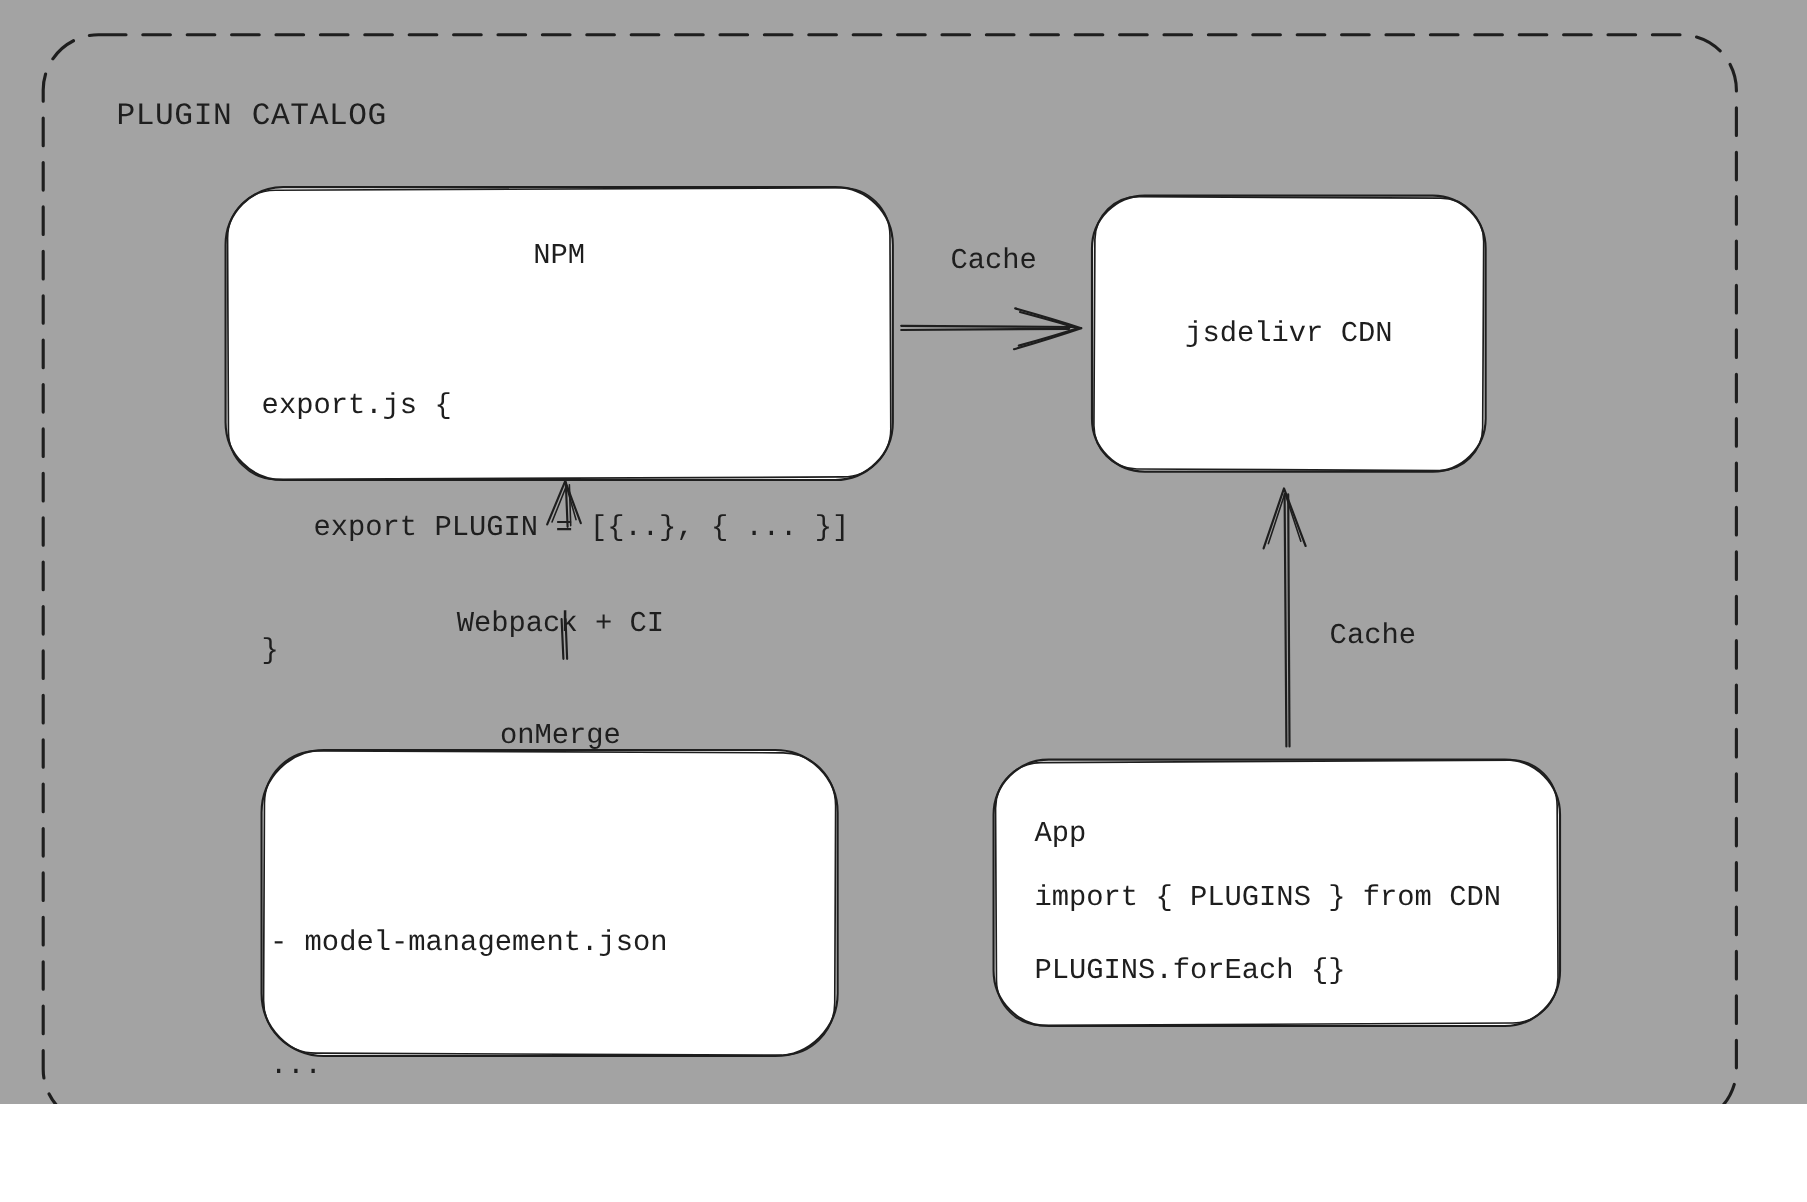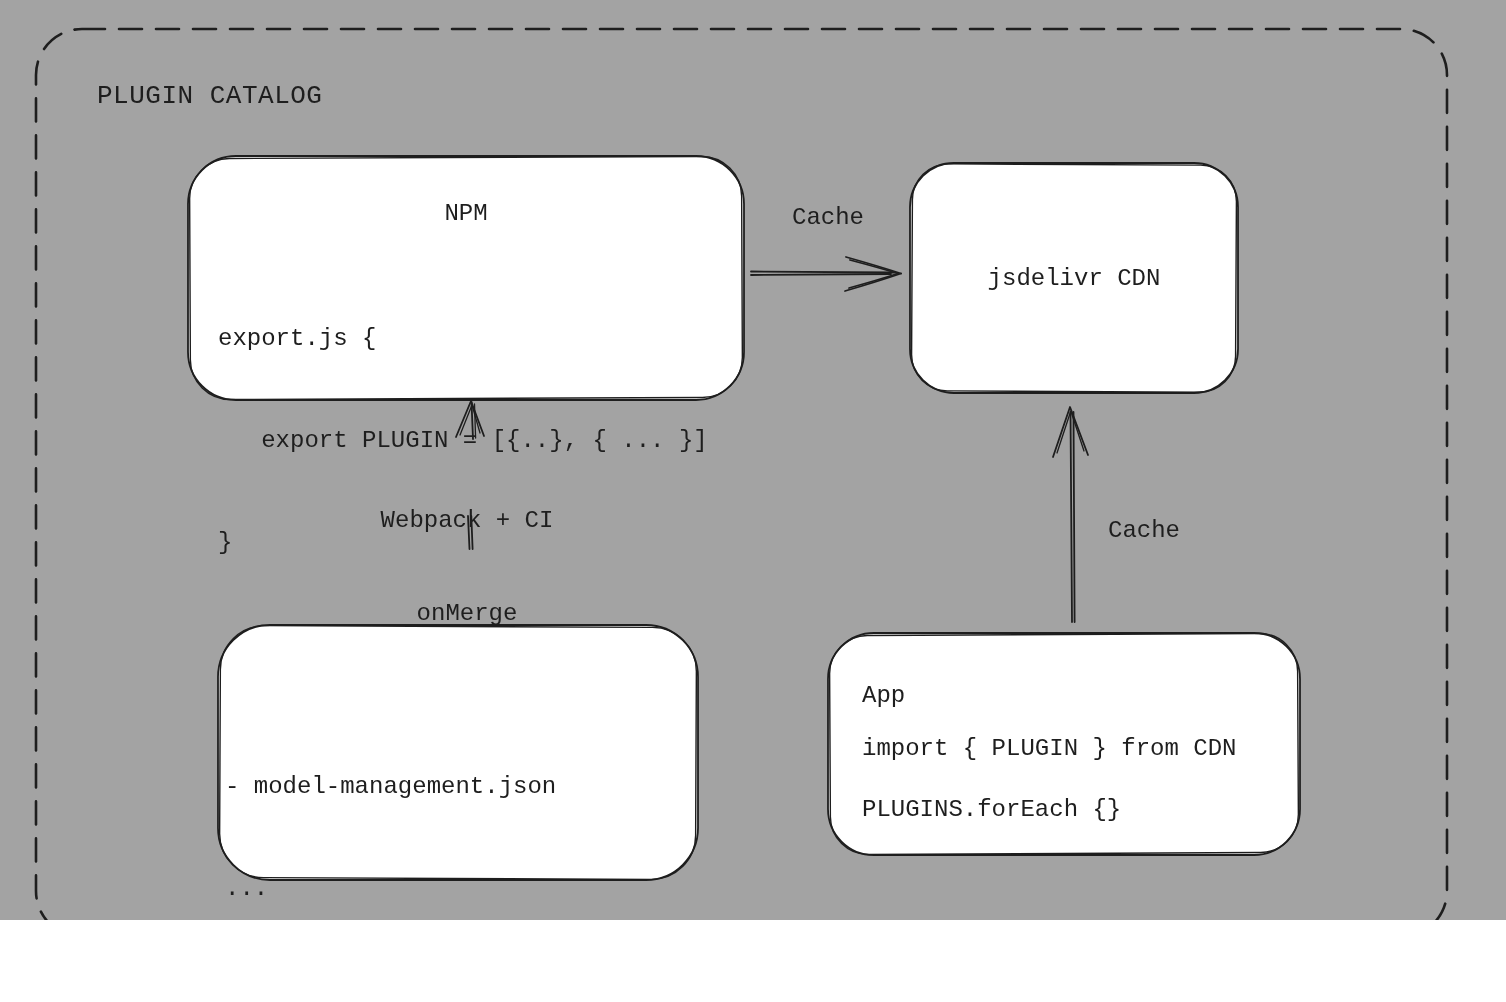--- a/index.html
+++ b/index.html
@@ -111,18 +111,18 @@
     <div>onMerge</div>
   </div>
 
 
   <div class="lbl" id="repo-items">
     <div>- model-management.json</div>
     <div>...</div>
   </div>
 
   <div class="lbl" id="app-title">App</div>
-  <div class="lbl" id="app-code-1">import { PLUGIN } from CDN</div>
+  <div class="lbl" id="app-code-1">import { PLUGINS } from CDN</div>
   <div class="lbl" id="app-code-2">PLUGINS.forEach {}</div>
 
   <div class="lbl" id="import-label">Cache</div>
 
 </div>
 
 </body></html>

